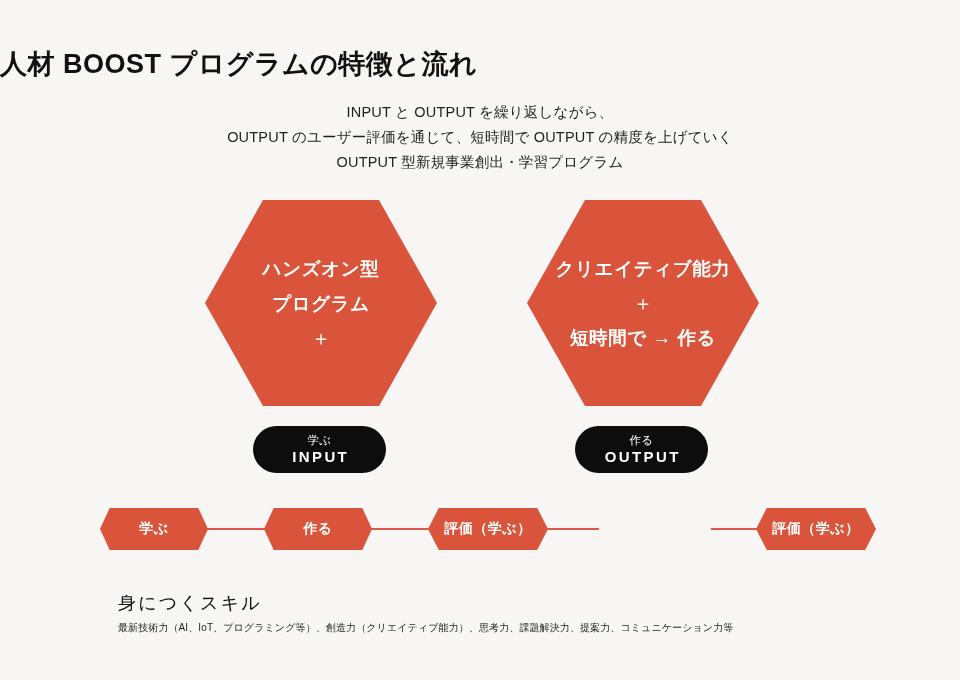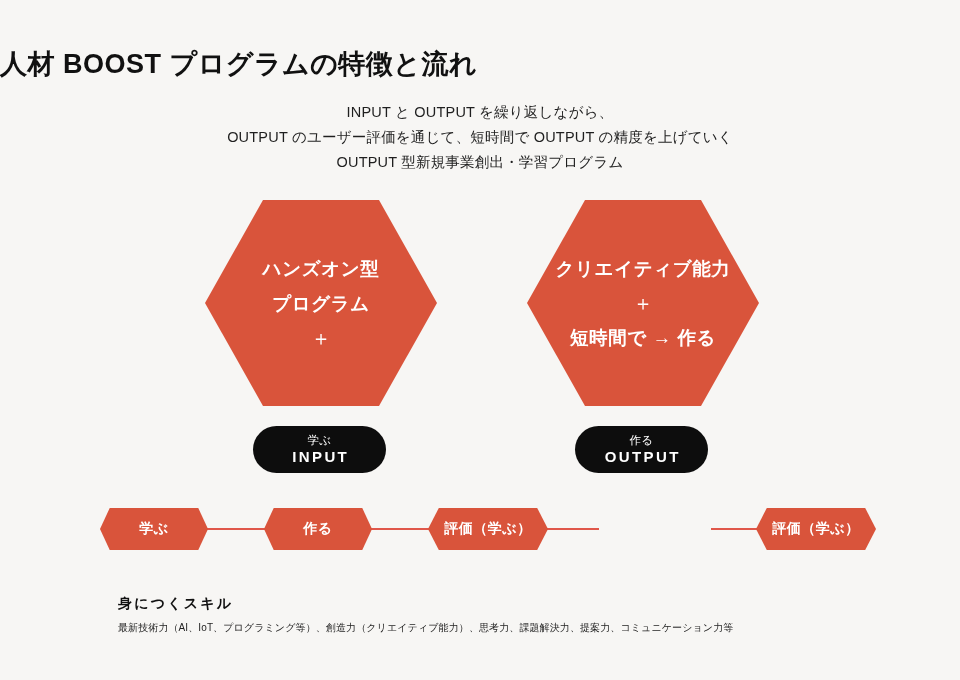--- a/index.html
+++ b/index.html
@@ -153,22 +153,22 @@
   .connector.k3 { left: 611px; width: 49px; }
 
   
   .skills {
     position: absolute;
     left: 118px;
     top: 592px;
     width: 760px;
   }
   .skills-title {
-    font-size: 14px;
-    font-weight: bold;
+    font-size: 18px;
+    font-weight: normal;
     letter-spacing: 2.2px;
     color: #111111;
     line-height: 22px;
   }
   .skills-body {
     margin-top: 4px;
     font-size: 10px;
     line-height: 20px;
     color: #1f1f1f;
     letter-spacing: 0.1px;

